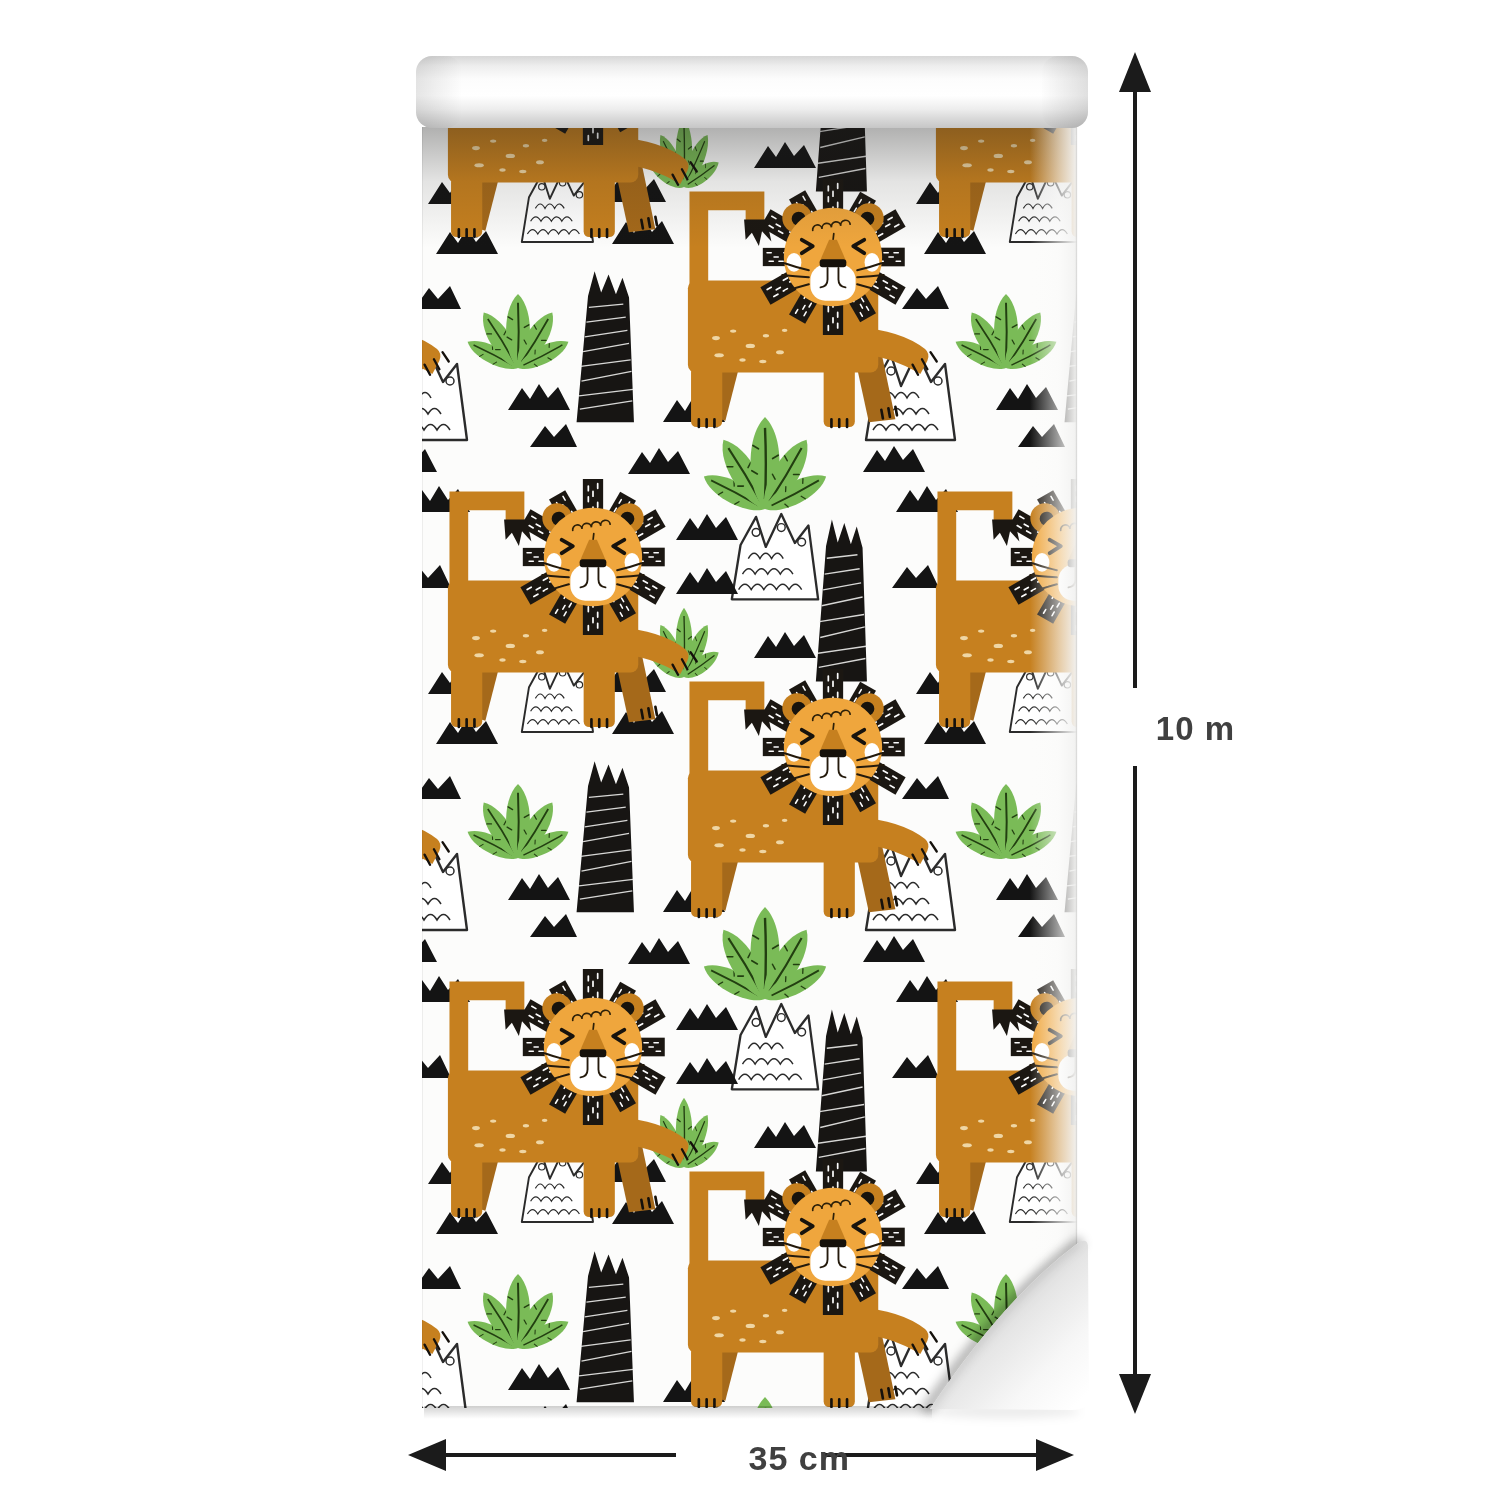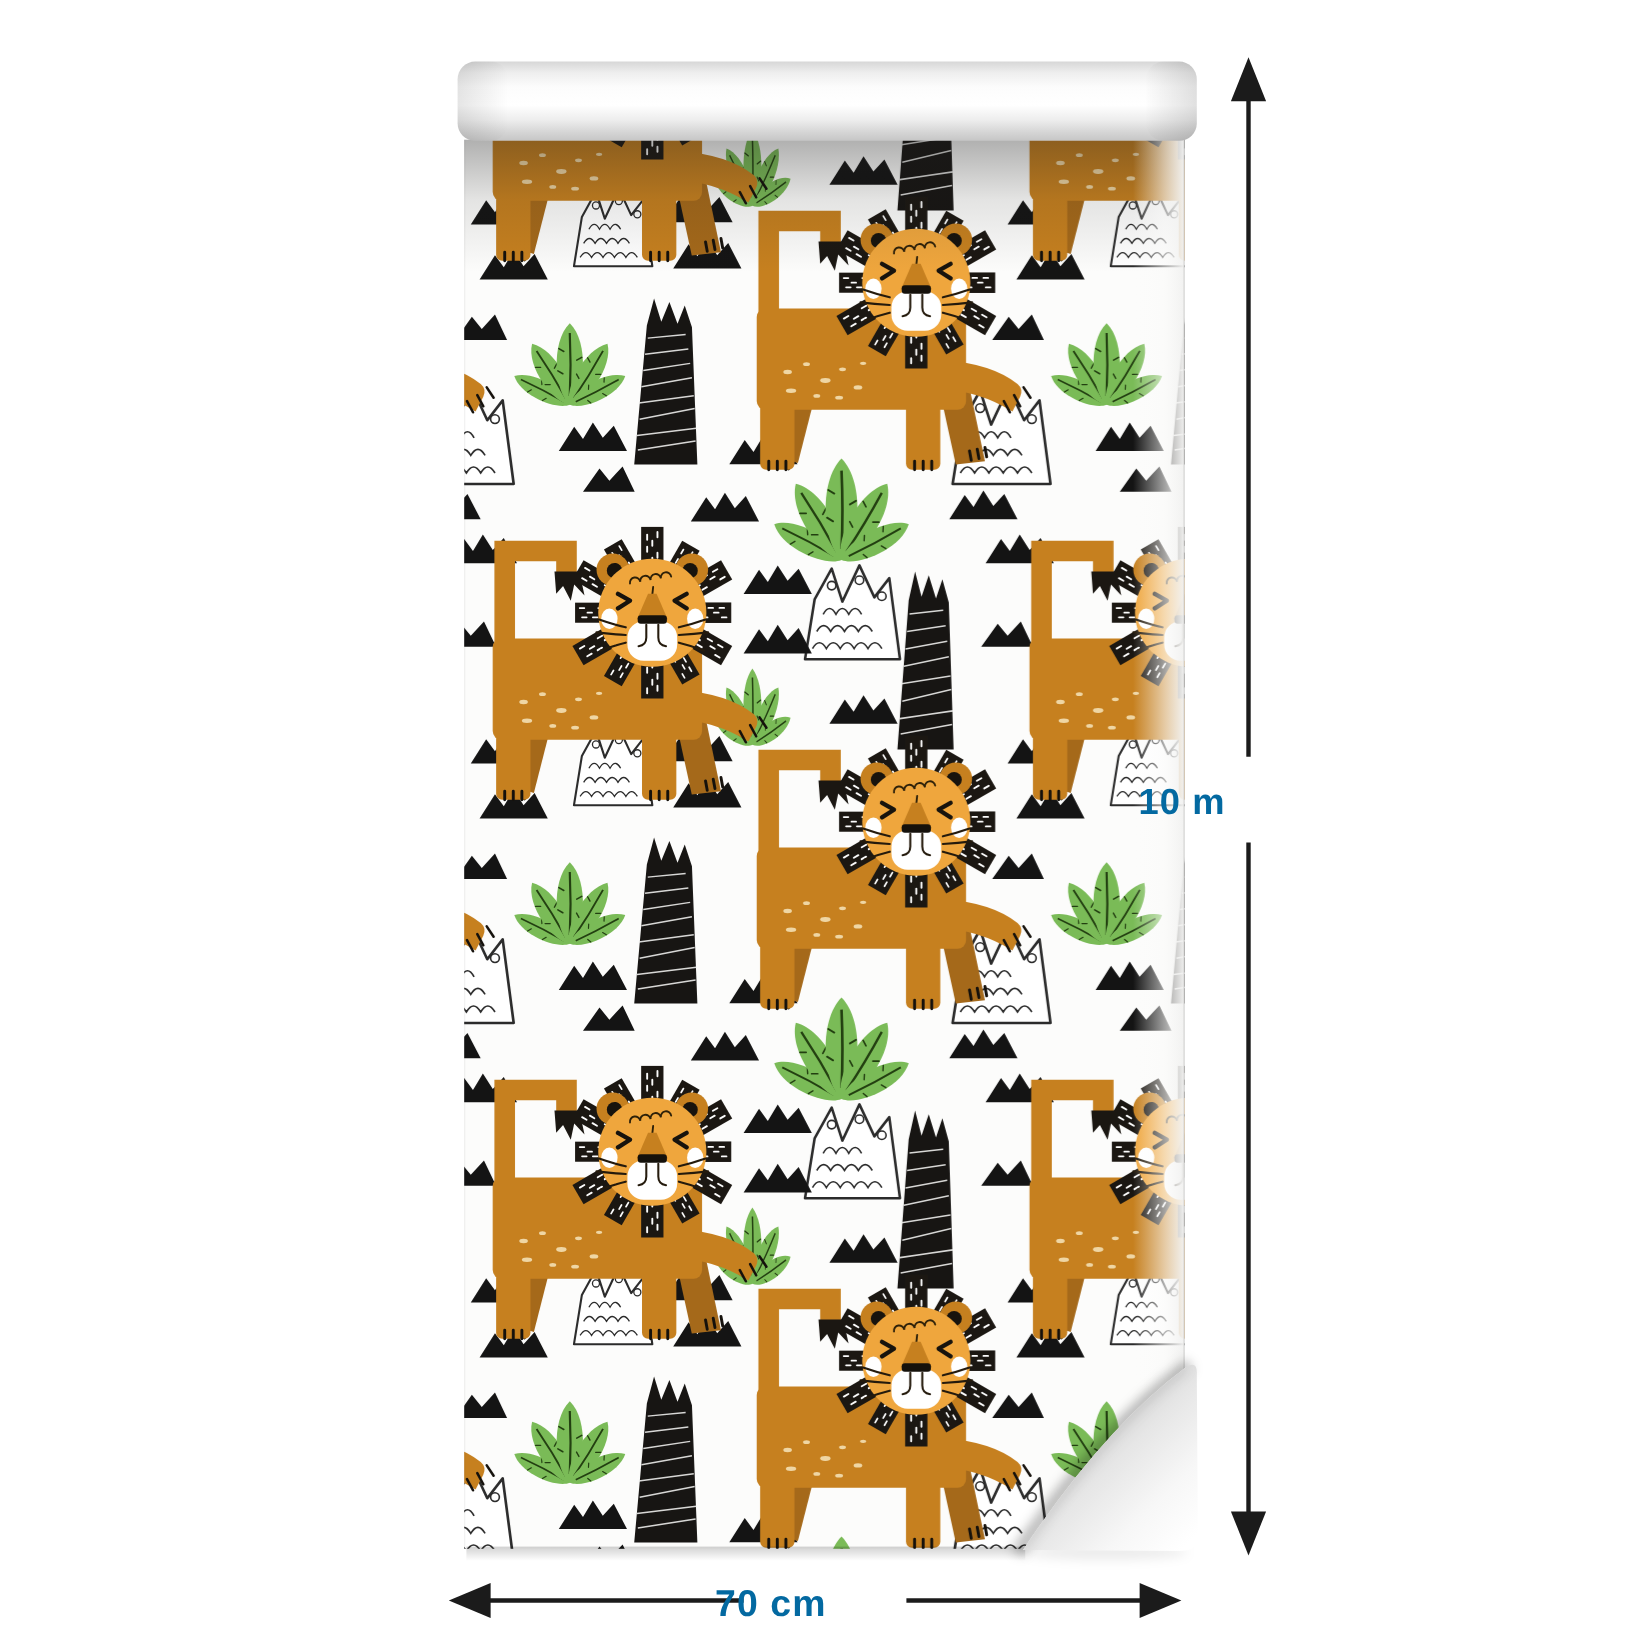--- a/index.html
+++ b/index.html
@@ -1,19 +1,19 @@
 <!DOCTYPE html>
 <html><head>
 <meta charset="utf-8">
 <style>
   html,body{margin:0;padding:0;background:#ffffff;}
   .stage{position:relative;width:1500px;height:1500px;background:#ffffff;overflow:hidden;
          font-family:"Liberation Sans", sans-serif;}
   .art{position:absolute;left:0;top:0;}
-  .dim-label{position:absolute;font-weight:700;color:#0369a1;text-align:left;
+  .dim-label{position:absolute;font-weight:700;color:#404040;text-align:right;
              letter-spacing:1px;font-family:"Liberation Sans", sans-serif;}
   .dim-label.vertical{left:1035px;top:710px;width:200px;font-size:33px;}
   .dim-label.horizontal{left:650px;top:1439px;width:200px;font-size:34px;}
 </style>
 </head>
 <body>
 
 <div class="stage">
 
 <svg class="art" width="1500" height="1500" viewBox="0 0 1500 1500">
@@ -247,15 +247,15 @@
 
   <g>
     <line x1="440" y1="1455" x2="676" y2="1455" stroke="#1b1b1b" stroke-width="4"></line>
     <line x1="824" y1="1455" x2="1042" y2="1455" stroke="#1b1b1b" stroke-width="4"></line>
     <polygon points="408,1455 446,1439 446,1471" fill="#1b1b1b"></polygon>
     <polygon points="1074,1455 1036,1439 1036,1471" fill="#1b1b1b"></polygon>
   </g>
 </svg>
 
 <div class="dim-label vertical">10 m</div>
-<div class="dim-label horizontal">70 cm</div>
+<div class="dim-label horizontal">35 cm</div>
 
 </div>
 
 </body></html>

